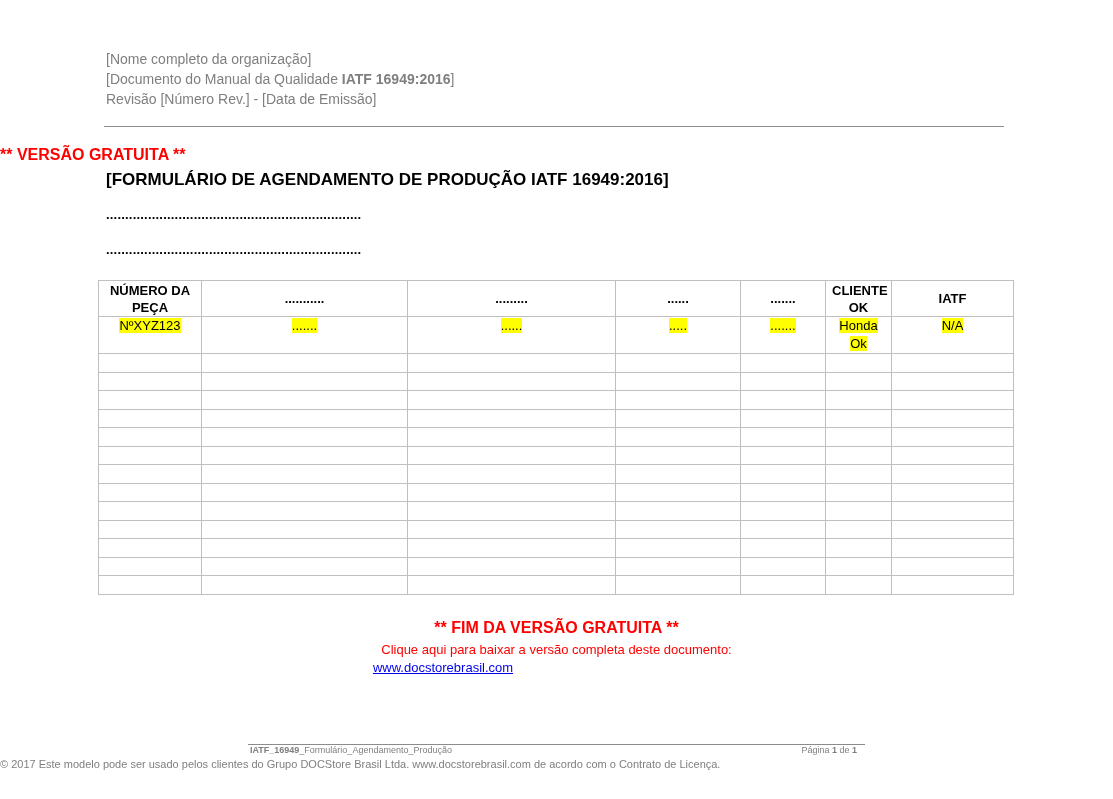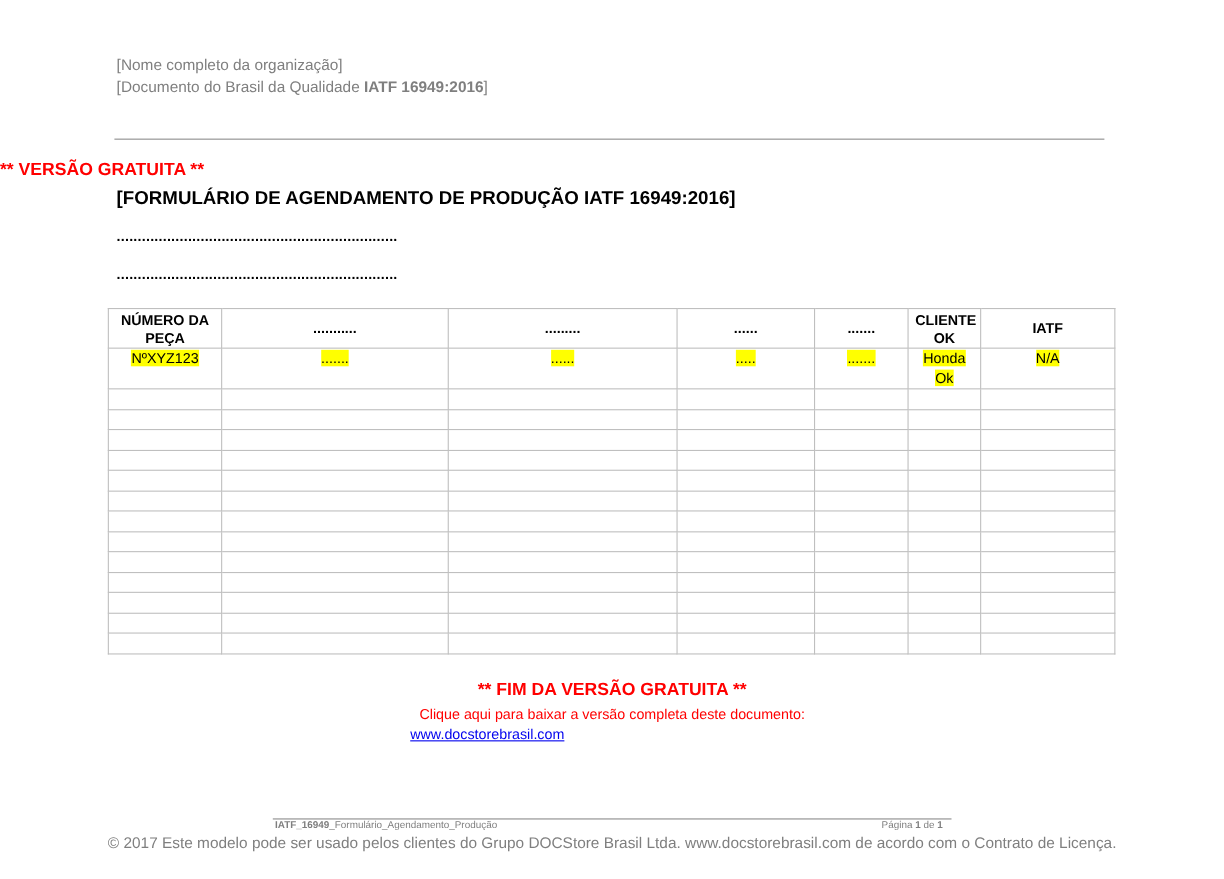--- a/index.html
+++ b/index.html
@@ -21,28 +21,29 @@
   .hl { background: #ffff00; }
   .free-end { position: absolute; left: 0; width: 1113px; top: 619px; text-align: center;
               font-size: 16px; font-weight: bold; color: #ff0000; }
   .cta { position: absolute; left: 0; width: 1113px; top: 642px; text-align: center; font-size: 13px; color: #ff0000; }
   .link { position: absolute; left: 0; width: 886px; top: 660px; text-align: center; font-size: 13px; }
   .link a { color: #0000ee; text-decoration: underline; }
   .ftr-rule { position: absolute; left: 248px; top: 744px; width: 617px; border-top: 1px solid #8c8c8c; }
   .ftr-left { position: absolute; left: 250px; top: 745px; font-size: 9px; color: #7f7f7f; }
   .ftr-left b { color: #7f7f7f; }
   .ftr-right { position: absolute; right: 256px; top: 745px; font-size: 9px; color: #7f7f7f; }
-  .ftr-copy { position: absolute; left: 0; width: 1113px; top: 758px; text-align: center; font-size: 14px; color: #7f7f7f; }
+  .ftr-copy { position: absolute; left: 0; width: 1113px; top: 758px; font-size: 11px; color: #7f7f7f; }
 </style>
 </head>
 <body>
 
 <div class="hdr">
   <div>[Nome completo da organização]</div>
-  <div><span>[Documento do Brasil da Qualidade </span><b>IATF 16949:2016</b><span>]</span></div>
+  <div><span>[Documento do Manual da Qualidade </span><b>IATF 16949:2016</b><span>]</span></div>
+  <div>Revisão [Número Rev.] - [Data de Emissão]</div>
 </div>
 <div class="hdr-rule"></div>
 
 <div class="free-top">** VERSÃO GRATUITA **</div>
 <div class="title">[FORMULÁRIO DE AGENDAMENTO DE PRODUÇÃO IATF 16949:2016]</div>
 <div class="dots1">...................................................................</div>
 <div class="dots2">...................................................................</div>
 
 <table class="grid">
   <colgroup>

